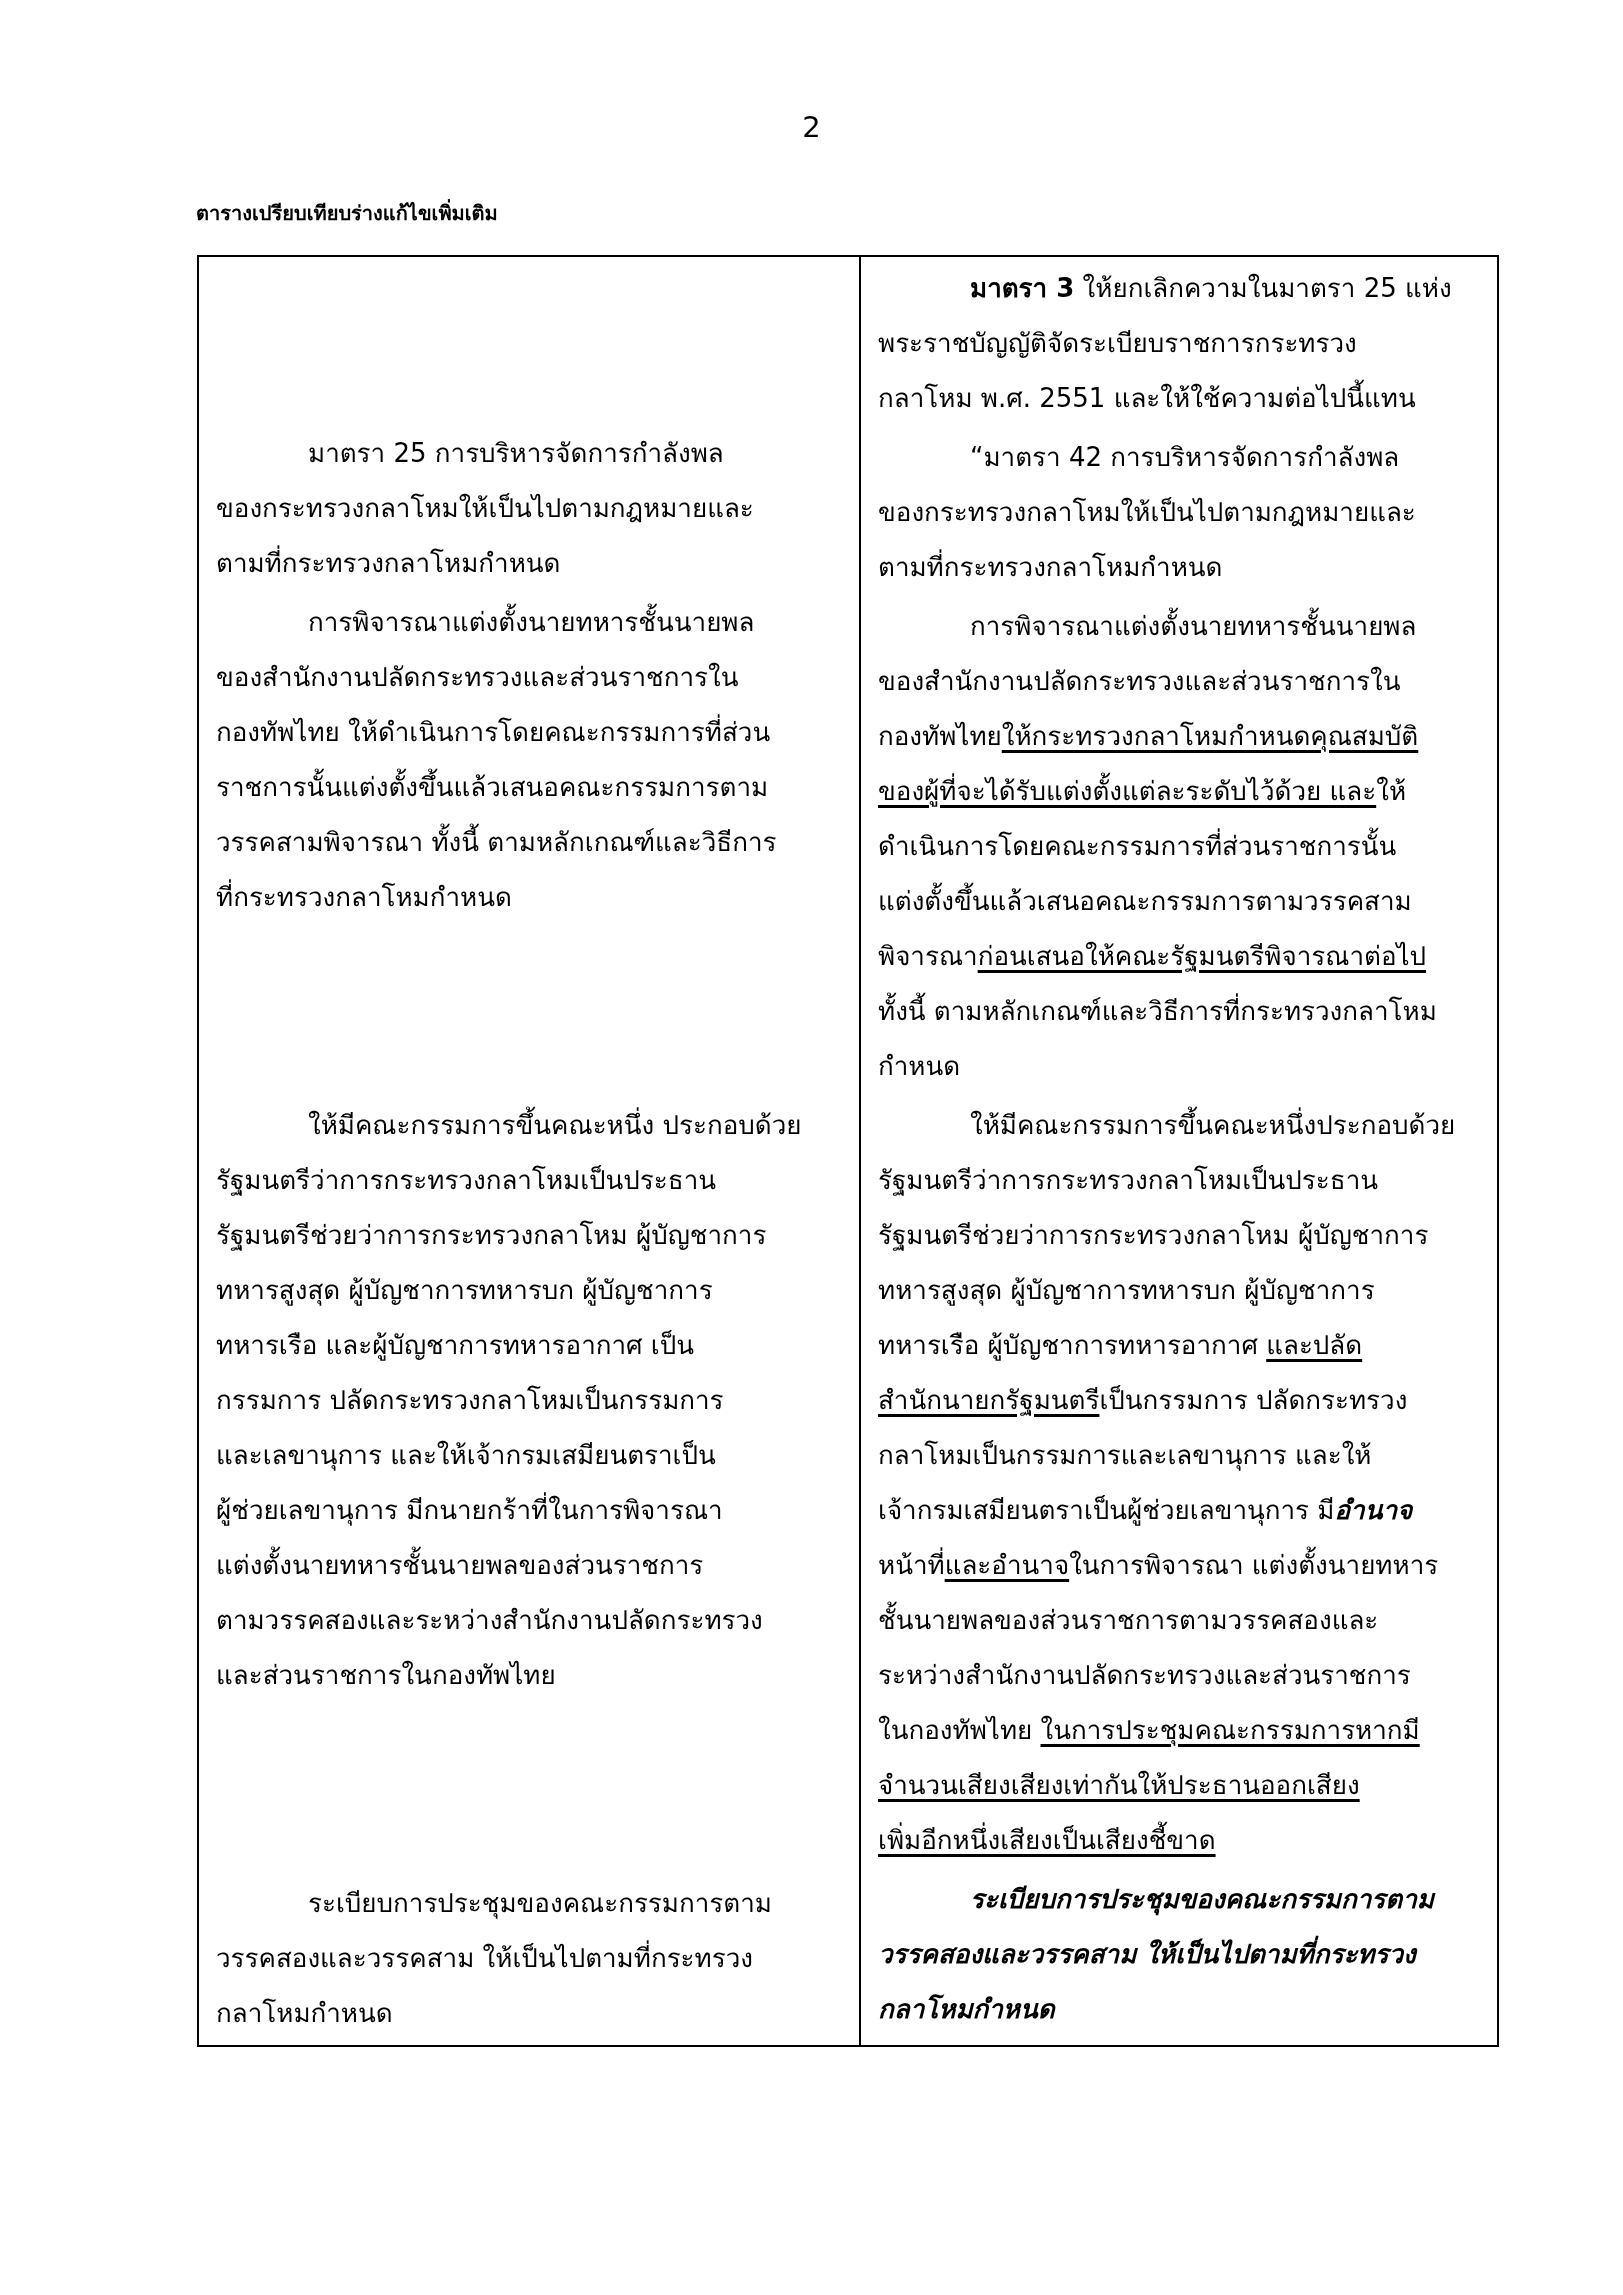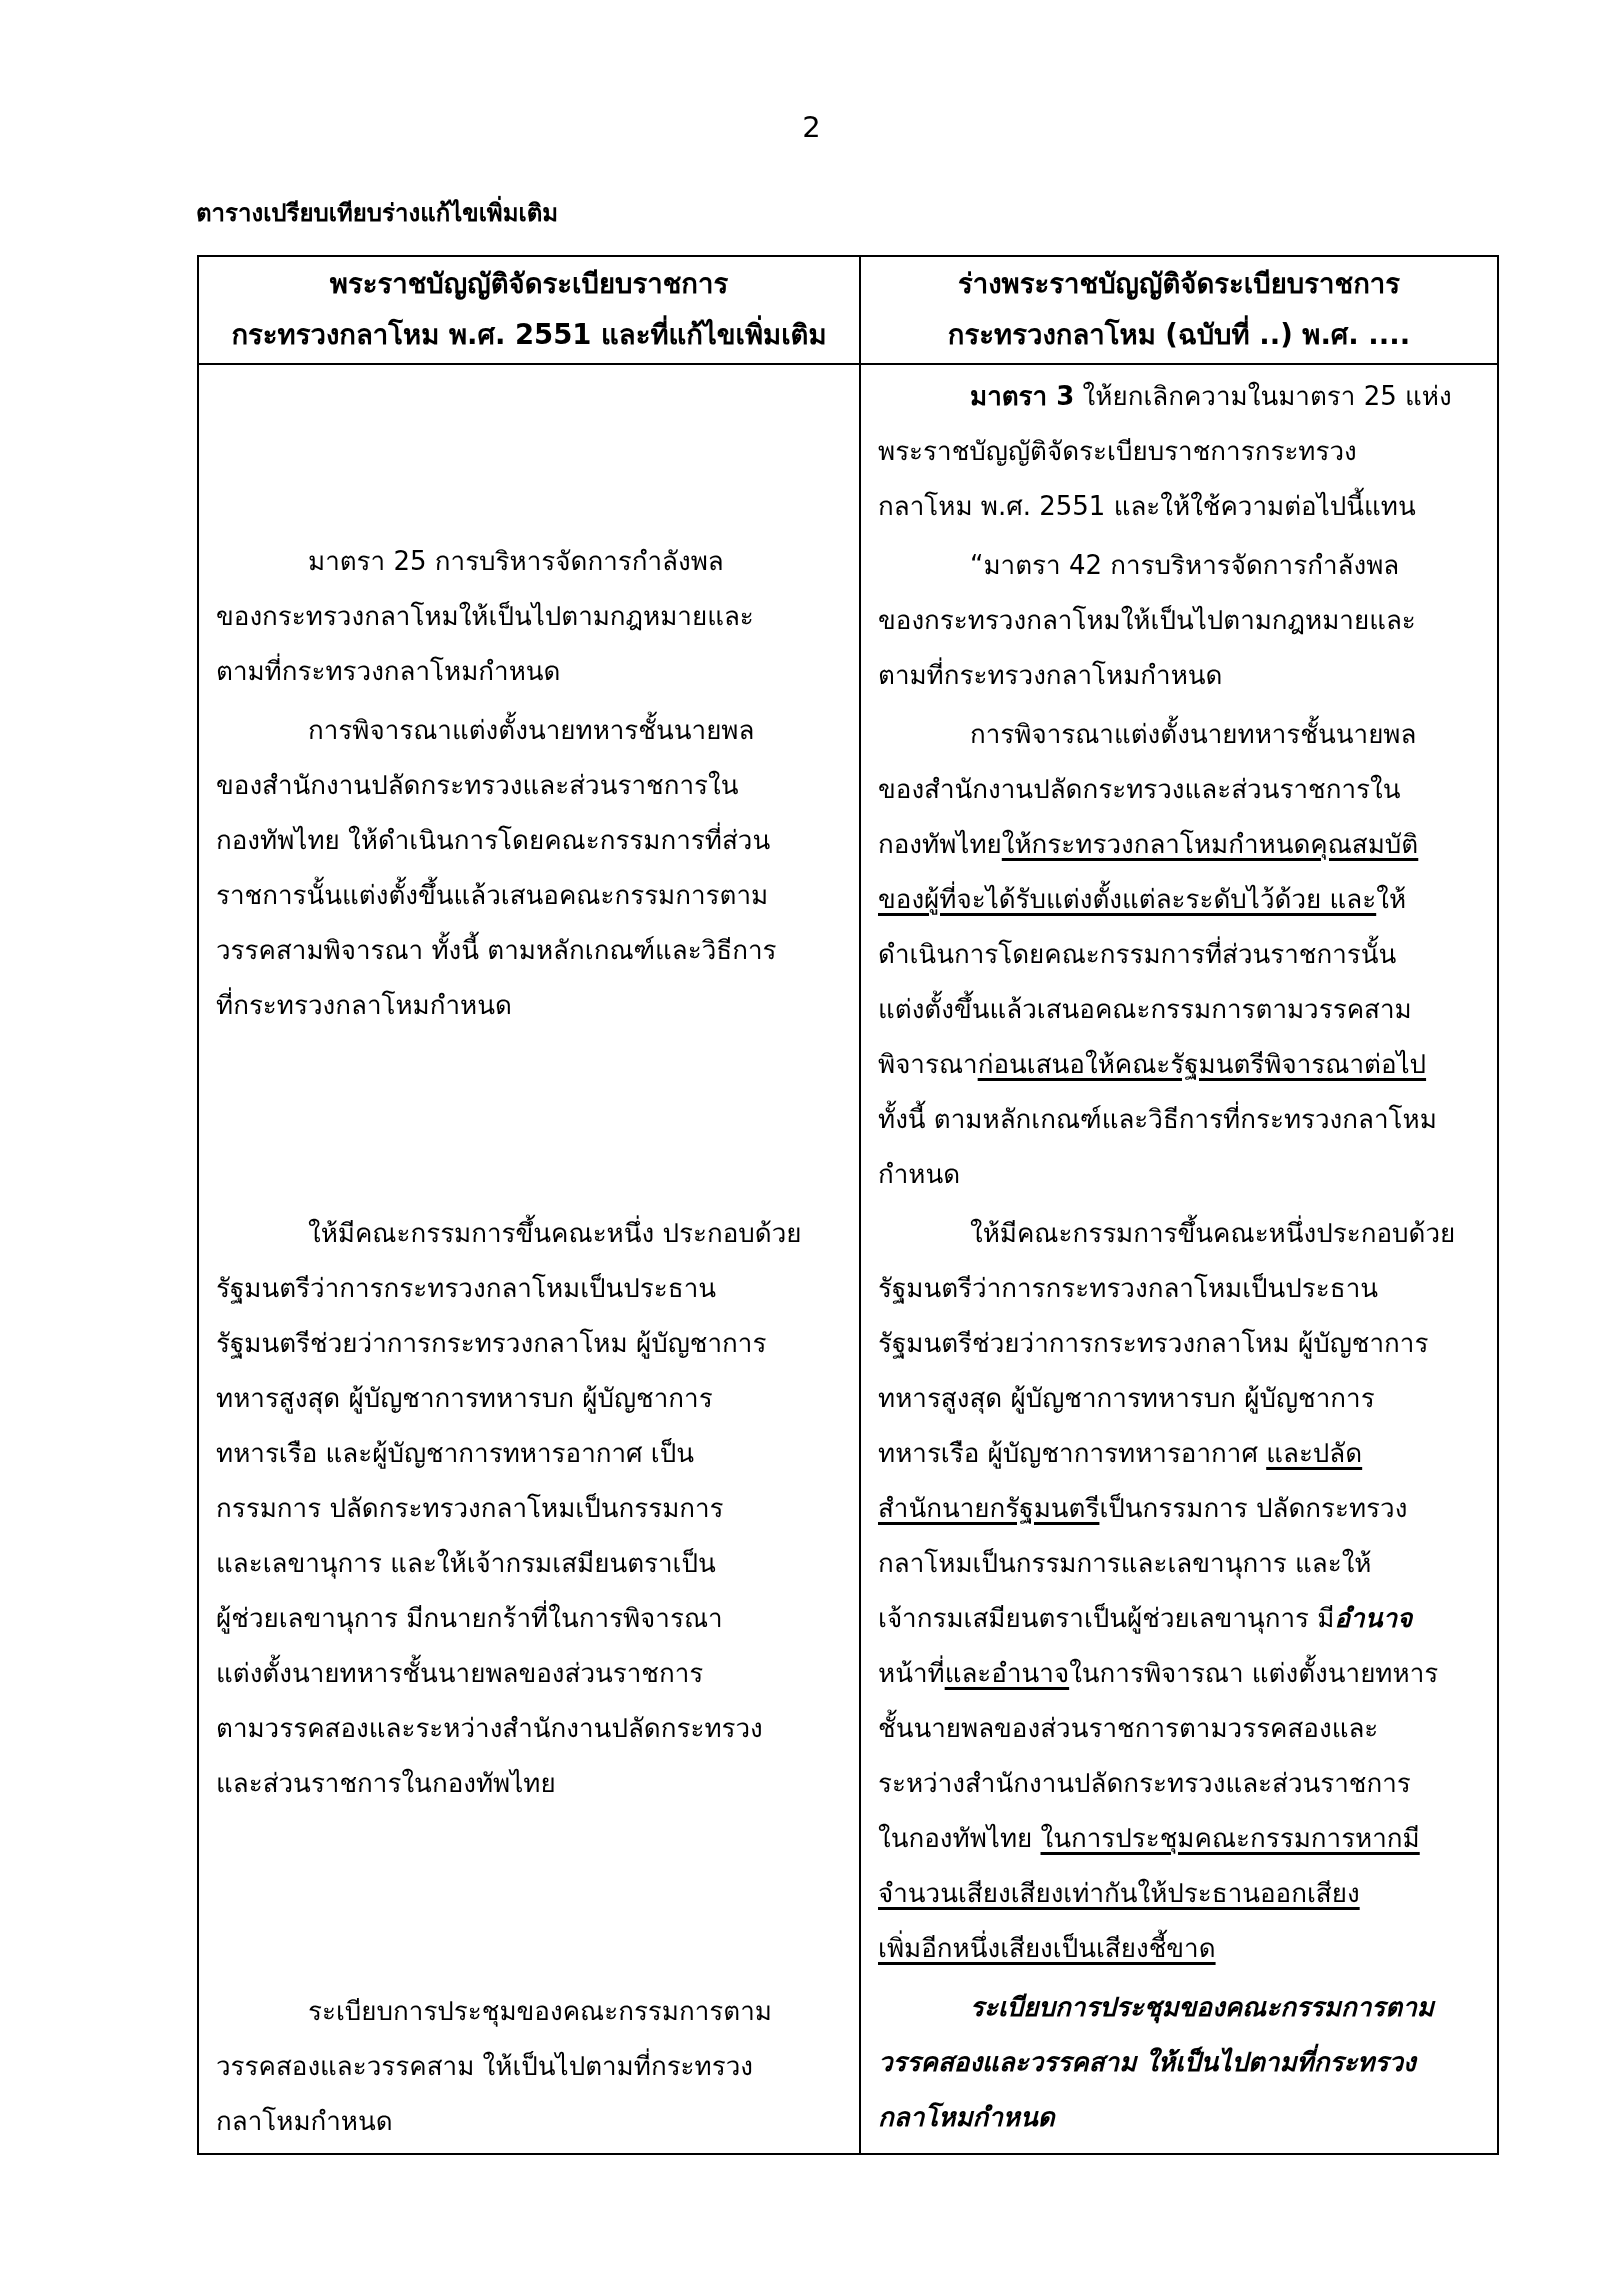--- a/index.html
+++ b/index.html
@@ -7,21 +7,21 @@
       width: 1623px; height: 2295px; position: relative; overflow: hidden;
       font-family: "DejaVu Sans", "Liberation Sans", sans-serif;
       color: #000000;
     }
     .page-number {
       position: absolute; left: 0; width: 1623px; top: 108px;
       text-align: center; font-size: 29px; line-height: 39px;
     }
     .doc-title {
       position: absolute; left: 196px; top: 190px;
-      font-size: 24px; font-weight: bold; line-height: 46px;
+      font-size: 20px; font-weight: bold; line-height: 46px;
       white-space: nowrap;
     }
     .cmp-table {
       position: absolute; left: 197px; top: 255px;
       width: 1300px; border-collapse: collapse; table-layout: fixed;
     }
     .cmp-table td, .cmp-table th {
       border: 2px solid #000; vertical-align: top; padding: 0;
     }
     .cmp-table .col-left { width: 662px; }
@@ -50,30 +50,20 @@
 
 <div class="page-number">2</div>
 <div class="doc-title">ตารางเปรียบเทียบร่างแก้ไขเพิ่มเติม</div>
 
 <table class="cmp-table">
   <colgroup>
     <col class="col-left">
     <col class="col-right">
   </colgroup>
   <tbody>
-      <tr>
-    <th class="hdr-cell">
-      <span class="hdr-line">พระราชบัญญัติจัดระเบียบราชการ</span>
-      <span class="hdr-line">กระทรวงกลาโหม พ.ศ. 2551 และที่แก้ไขเพิ่มเติม</span>
-    </th>
-    <th class="hdr-cell">
-      <span class="hdr-line">ร่างพระราชบัญญัติจัดระเบียบราชการ</span>
-      <span class="hdr-line">กระทรวงกลาโหม (ฉบับที่ ..) พ.ศ. ....</span>
-    </th>
-  </tr>
   <tr>
 
     <td class="body-cell">
       <div class="col-inner">
         <span class="spacer"></span>
             <span class="spacer"></span>
             <span class="spacer"></span>
         <div class="para">
           <span class="line indent">มาตรา 25  การบริหารจัดการกำลังพล</span>
           <span class="line">ของกระทรวงกลาโหมให้เป็นไปตามกฎหมายและ</span>

